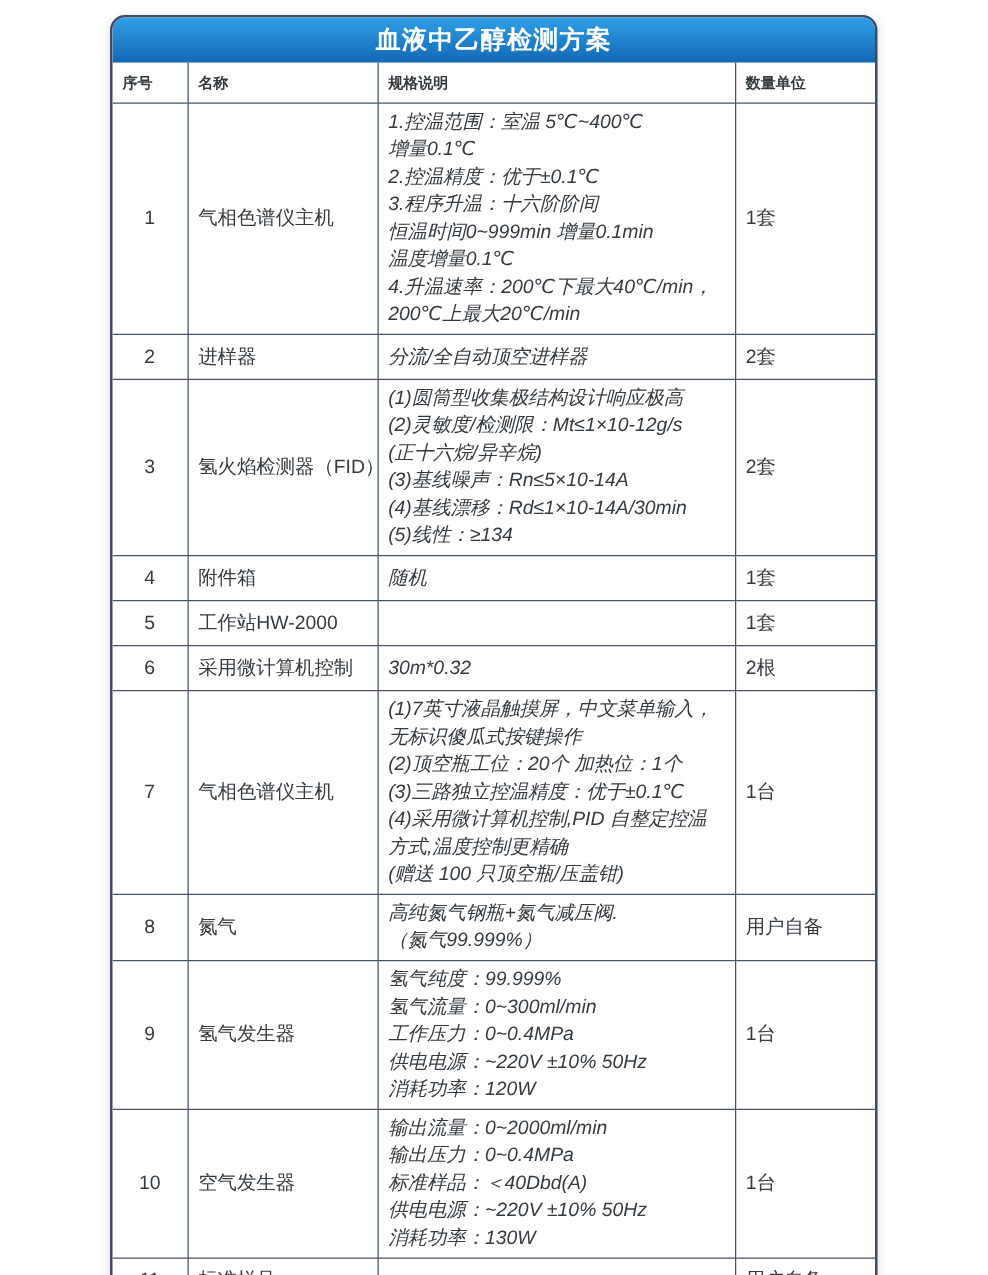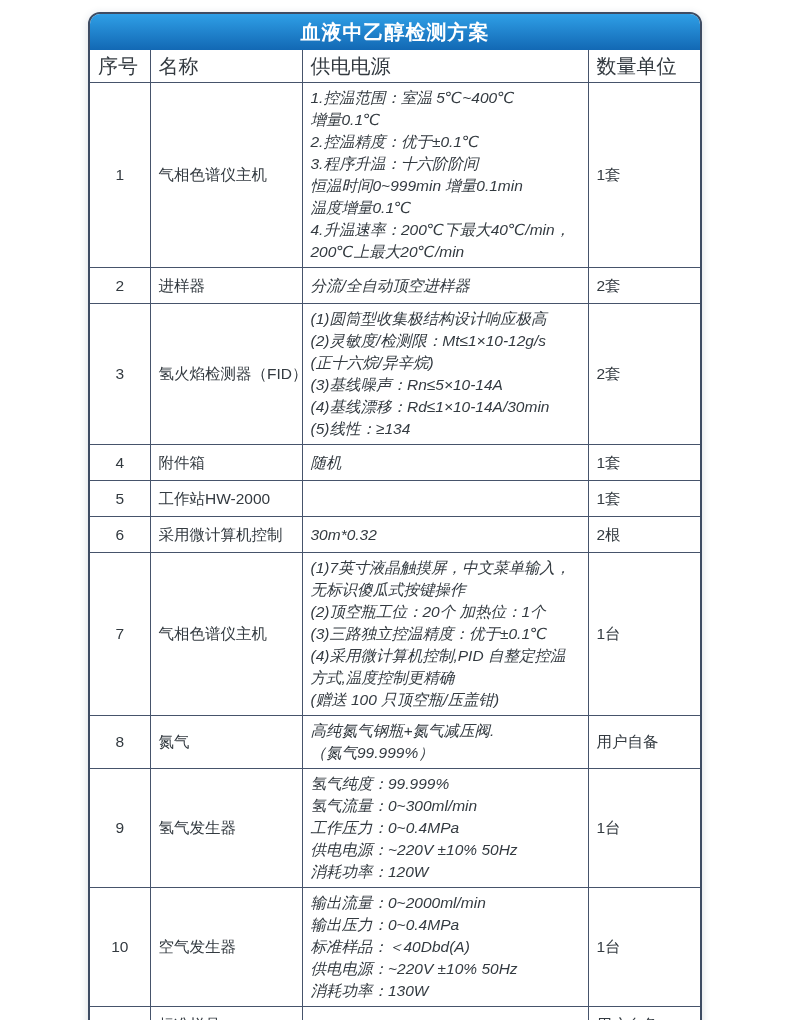--- a/index.html
+++ b/index.html
@@ -52,25 +52,25 @@
     line-height: 22px;
     padding: 4px 8px;
   }
   
   table.spec-table tr > *:first-child { border-left: none; }
   table.spec-table tr > *:last-child { border-right: none; }
   table.spec-table thead tr > * { border-top: none; }
   table.spec-table tbody tr:last-child > * { border-bottom: none; }
 
   table.spec-table th {
-    font-weight: normal;
+    font-weight: bold;
     text-align: left;
     height: 28px;
     padding: 2px 8px;
-    font-size: 20px;
+    font-size: 12px;
   }
   th.col-no, td.col-no { text-align: center; padding-left: 2px; padding-right: 2px; }
   td.col-name { padding-left: 10px; }
   td.col-spec { padding-left: 9px; }
   td.col-qty { padding-left: 10px; margin-left: 35px; }
   td.col-no, td.col-name, td.col-qty { white-space: nowrap; }
   .spec-line { white-space: nowrap; font-style: italic; }
   tr.single > td { height: 27px; }
 </style>
 </head>
@@ -85,21 +85,21 @@
       <colgroup>
         <col style="width:60px">
         <col style="width:152px">
         <col style="width:286px">
         <col style="width:112px">
       </colgroup>
       <thead>
         <tr>
           <th class="col-no">序号</th>
           <th class="col-name">名称</th>
-          <th class="col-spec">供电电源</th>
+          <th class="col-spec">规格说明</th>
           <th class="col-qty">数量单位</th>
         </tr>
       </thead>
       <tbody id="table-body">
           <tr>
             <td class="col-no">1</td>
             <td class="col-name">气相色谱仪主机</td>
             <td class="col-spec">
               <div class="spec-line">1.控温范围：室温 5℃~400℃</div>
               <div class="spec-line">增量0.1℃</div>

